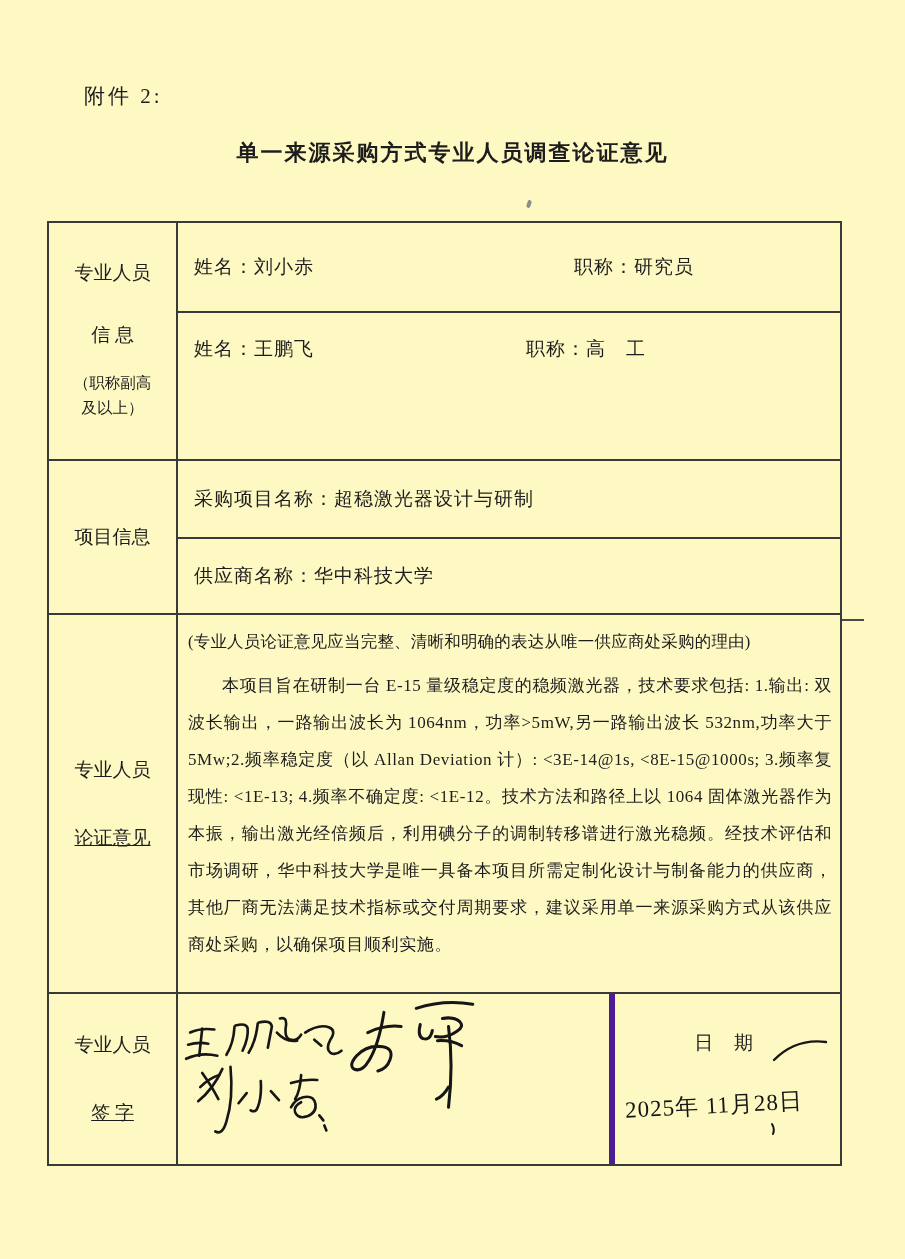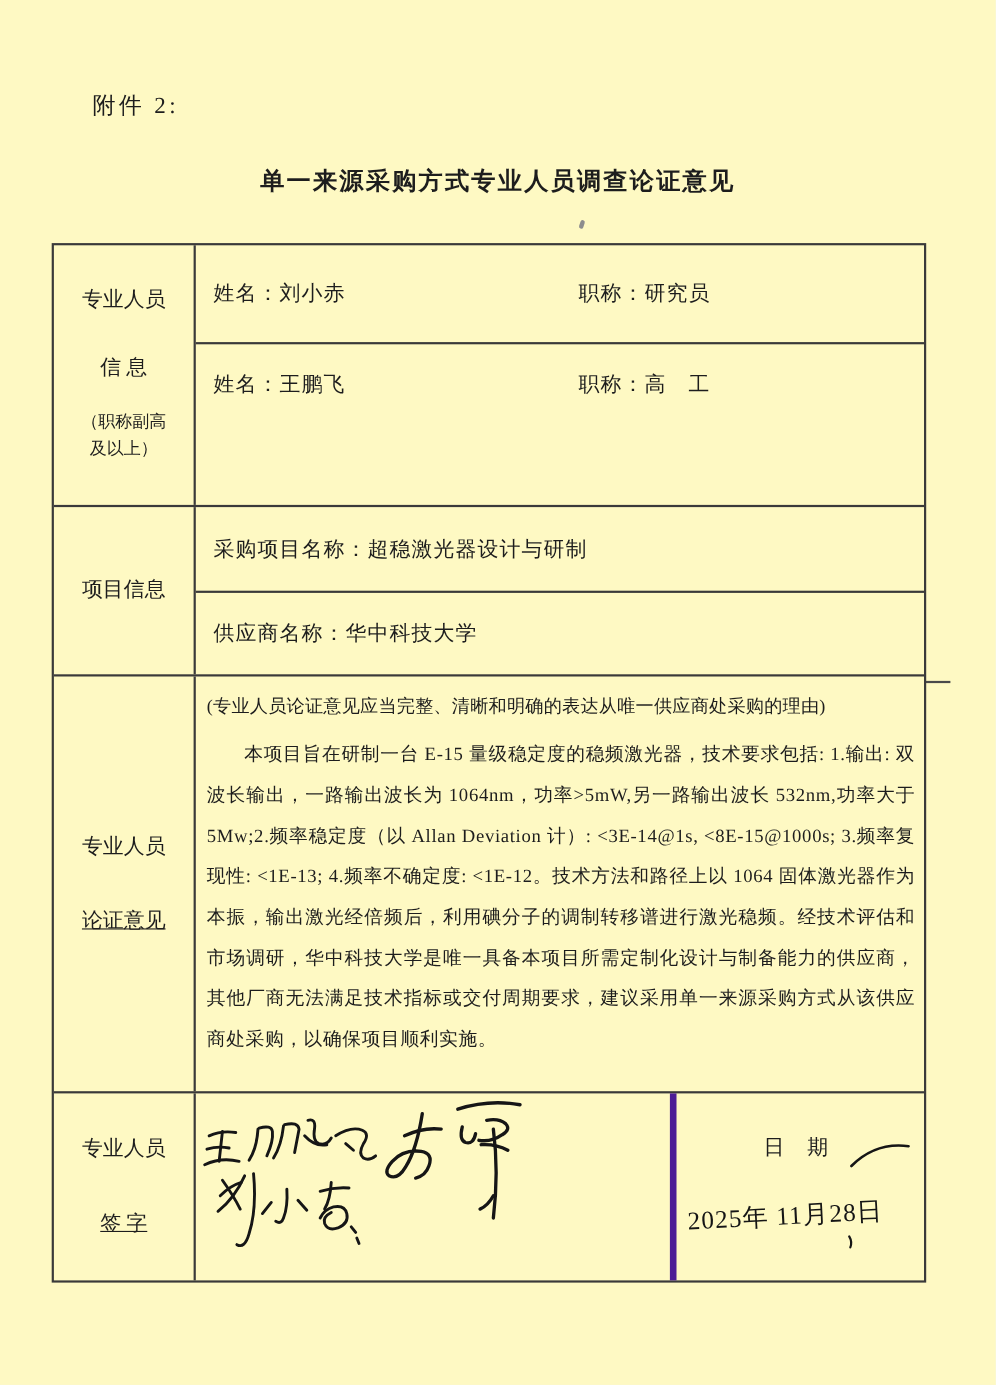--- a/index.html
+++ b/index.html
@@ -10,21 +10,21 @@
   }
   .sheet {
     position:relative; width:905px; height:1259px;
     background:#fef9c3; color:#1d1d1d; overflow:hidden;
   }
   .attachment {
     position:absolute; left:84px; top:82px;
     font-size:21px; letter-spacing:3px;
   }
   .doc-title {
-    position:absolute; left:0; top:150px; width:100%;
+    position:absolute; left:0; top:138px; width:100%;
     text-align:center; font-size:22px; font-weight:600; letter-spacing:2px;
   }
   .doc-table {
     position:absolute; left:47px; top:221px; width:795px;
     border:2px solid #3a3a3a; box-sizing:border-box;
     background:transparent;
   }
   .block { display:flex; border-top:2px solid #3a3a3a; box-sizing:border-box; }
   .block:first-child { border-top:none; }
   .label-cell {
@@ -32,21 +32,21 @@
     box-sizing:border-box;
     display:flex; flex-direction:column; align-items:center; justify-content:center;
     text-align:center; font-size:19px; line-height:26px;
   }
   .rows-col { flex:1; display:flex; flex-direction:column; min-width:0; }
   .p-row {
     display:flex; align-items:center; padding-left:16px;
     font-size:19px; letter-spacing:1px;
     border-top:2px solid #3a3a3a; height:74px; box-sizing:border-box;
   }
-  .p-row:first-child { border-top:none; height:88px; }
+  .p-row:first-child { border-top:none; height:88px;gap:48px; }
   .p-name { width:332px; flex:0 0 332px; }
   .proj-row {
     display:flex; align-items:center; padding-left:16px;
     font-size:19px; letter-spacing:1px;
     border-top:2px solid #3a3a3a; height:77px; box-sizing:border-box;
   }
   .proj-row:first-child { border-top:none; }
   .pers-label .l2 { margin-top:36px; }
   .pers-label .note { margin-top:24px; font-size:15.5px; line-height:25px;font-family:Liberation Mono, monospace; }
   .opinion-label .l2, .sig-label .l2 { margin-top:42px;text-decoration:underline; }

